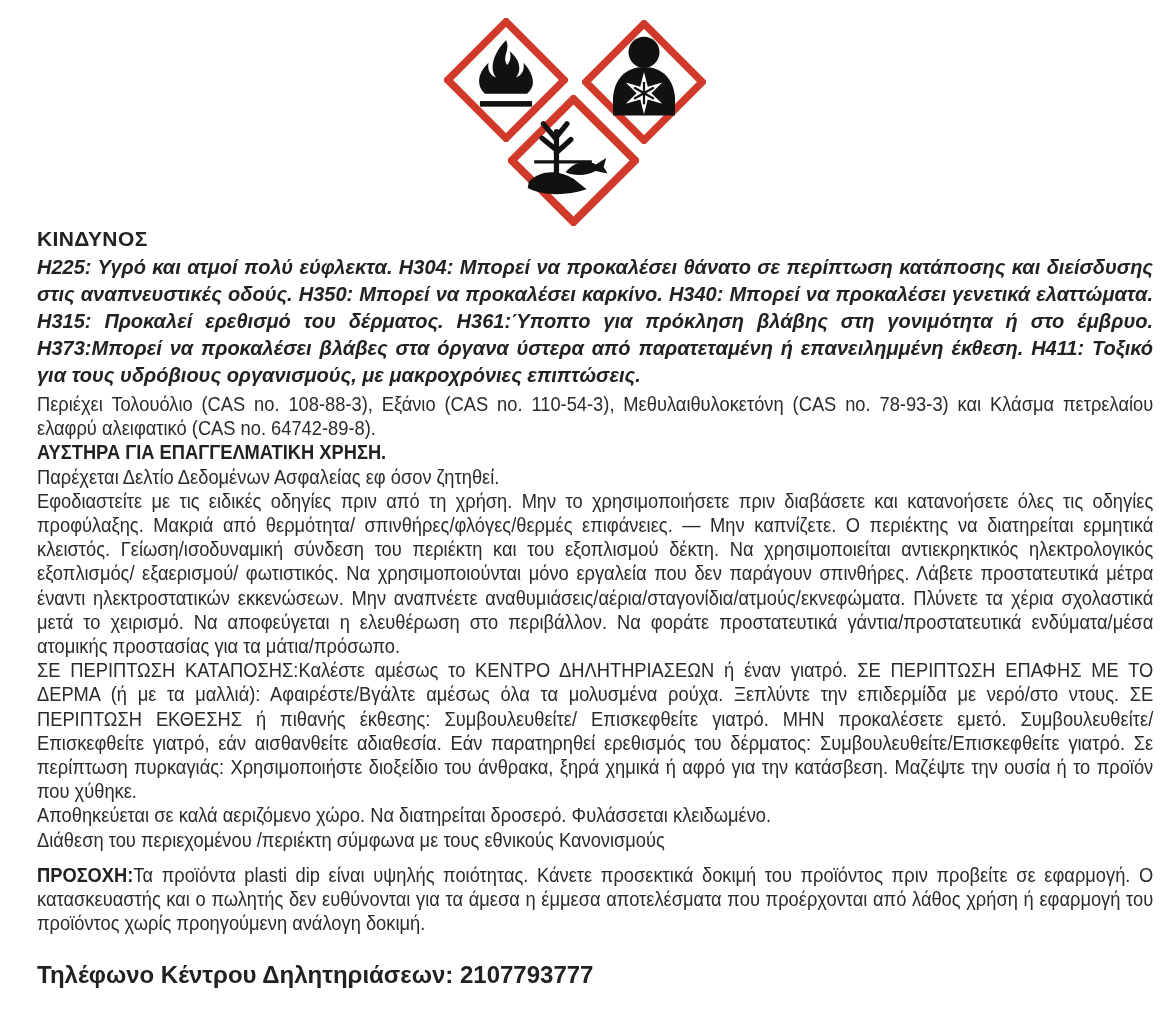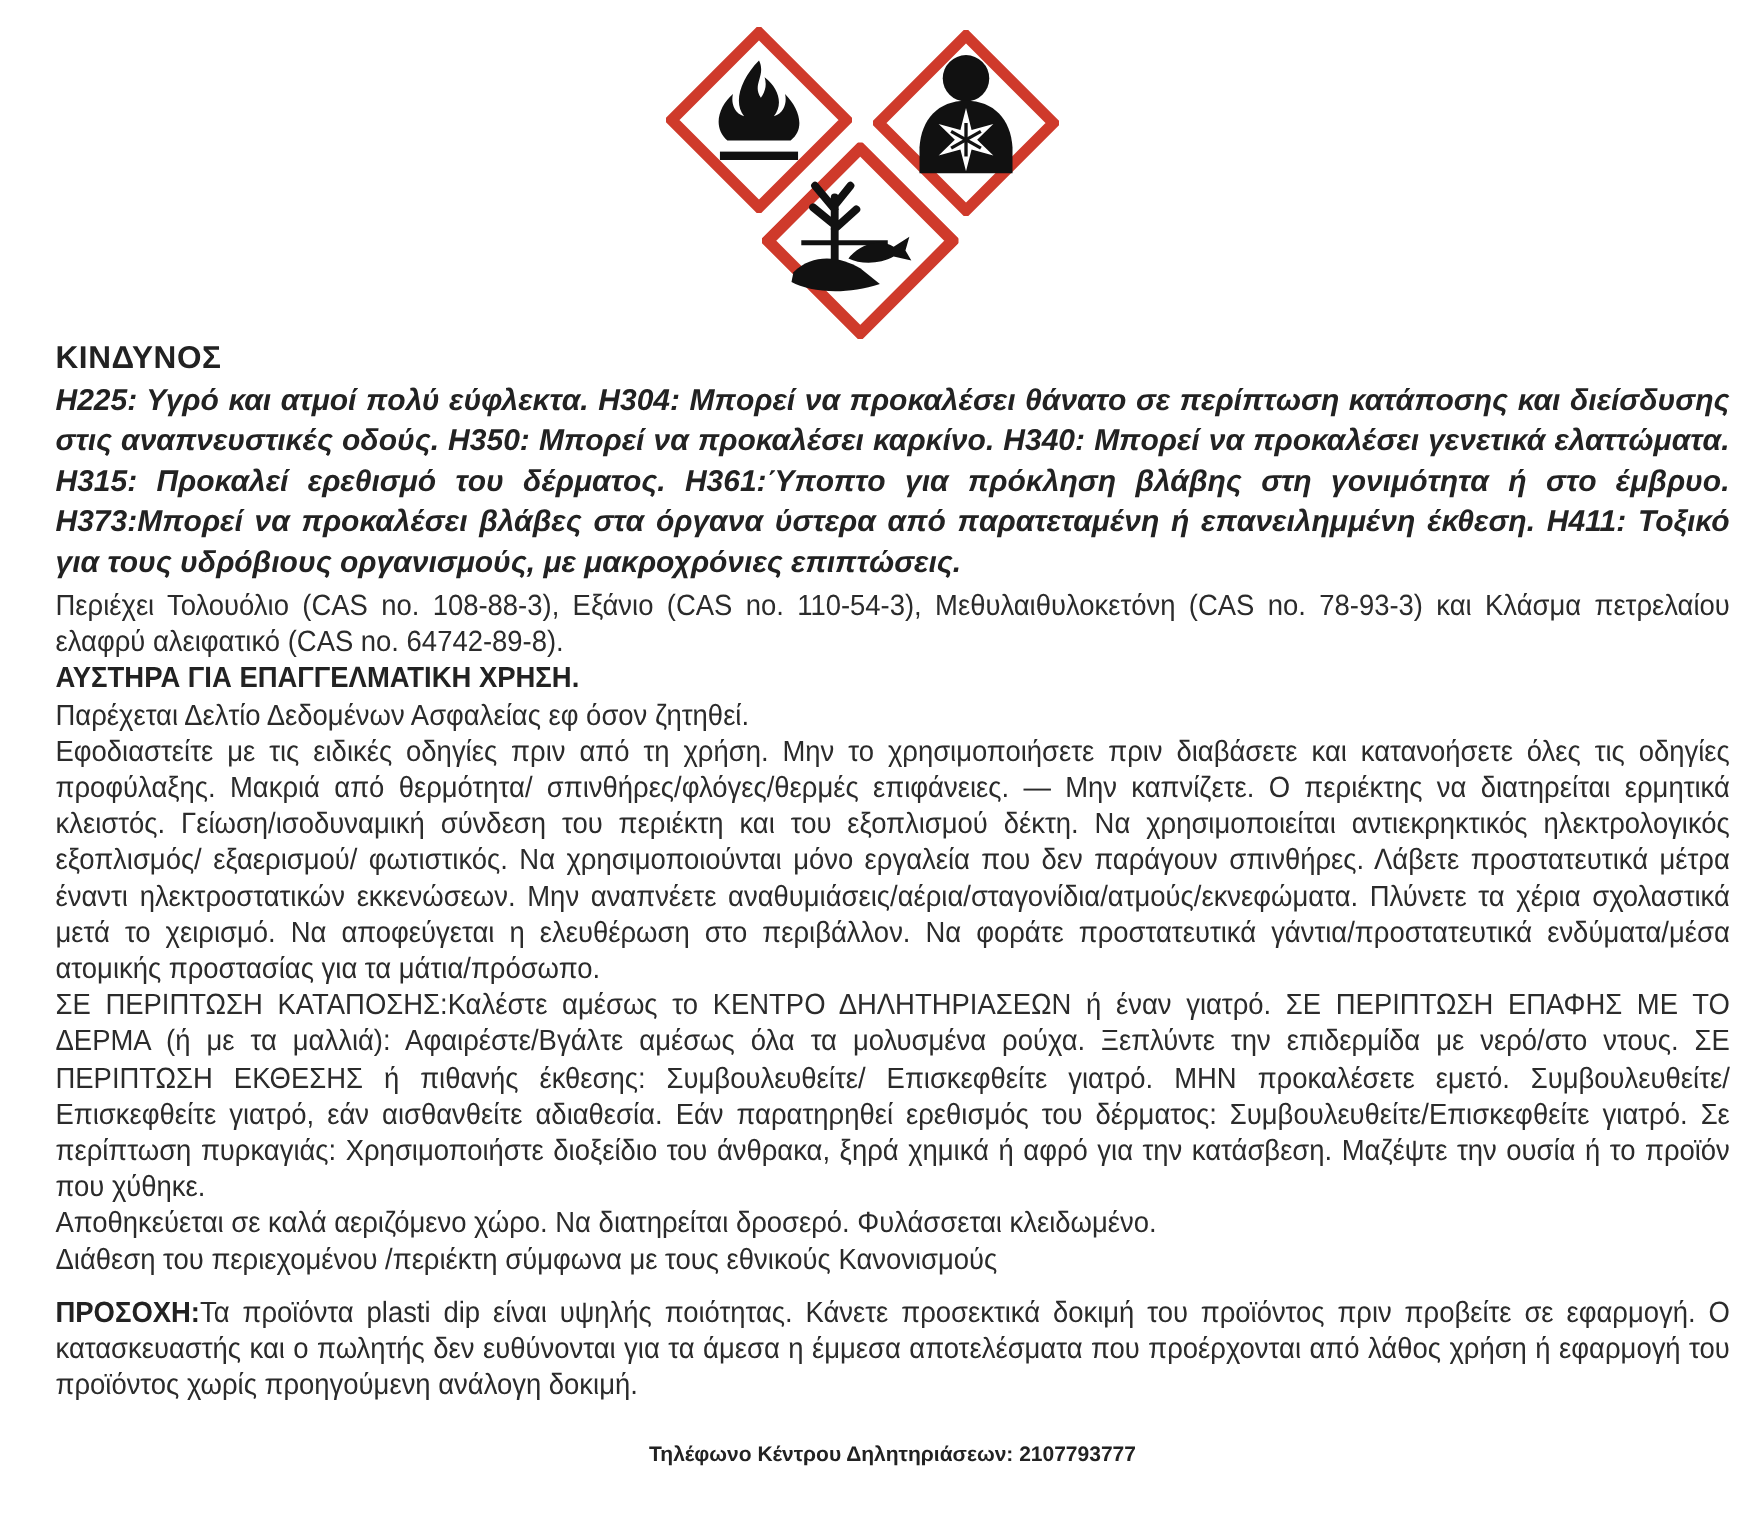--- a/index.html
+++ b/index.html
@@ -30,21 +30,21 @@
     transform:scaleX(0.938); transform-origin:0 0;
     font-size:19.5px; line-height:24.2px; margin-top:3px; color:#2b2b2b;
   }
   .condensed p { margin:0; }
   .just { text-align:justify; }
   .bold { font-weight:bold; color:#222; }
   .caution { margin-top:11px !important; text-align:justify; }
 
   .phone {
     margin-top:26px;
-    font-weight:bold; font-size:14px; text-align:center; color:#222;
+    font-weight:bold; font-size:24px; text-align:left; color:#222;
   }
 </style>
 </head>
 <body>
 
 <div class="page">
 
   <svg class="picto" style="left:444px; top:18px;" width="124" height="124" viewBox="0 0 100 100" aria-hidden="true">
     <polygon points="50,3 97,50 50,97 3,50" fill="#ffffff" stroke="#cf3a2b" stroke-width="6"></polygon>
     <path fill="#111111" d="M50 18 C54 26 46 31 51 38 C54 34 54 30 53 27 C61 33 63 42 58 48 C64 46 65 40 64 36 C72 44 75 55 67 61 L33 61 C25 54 28 43 36 36 C35 40 36 46 42 48 C36 41 40 28 50 18 Z"></path>

